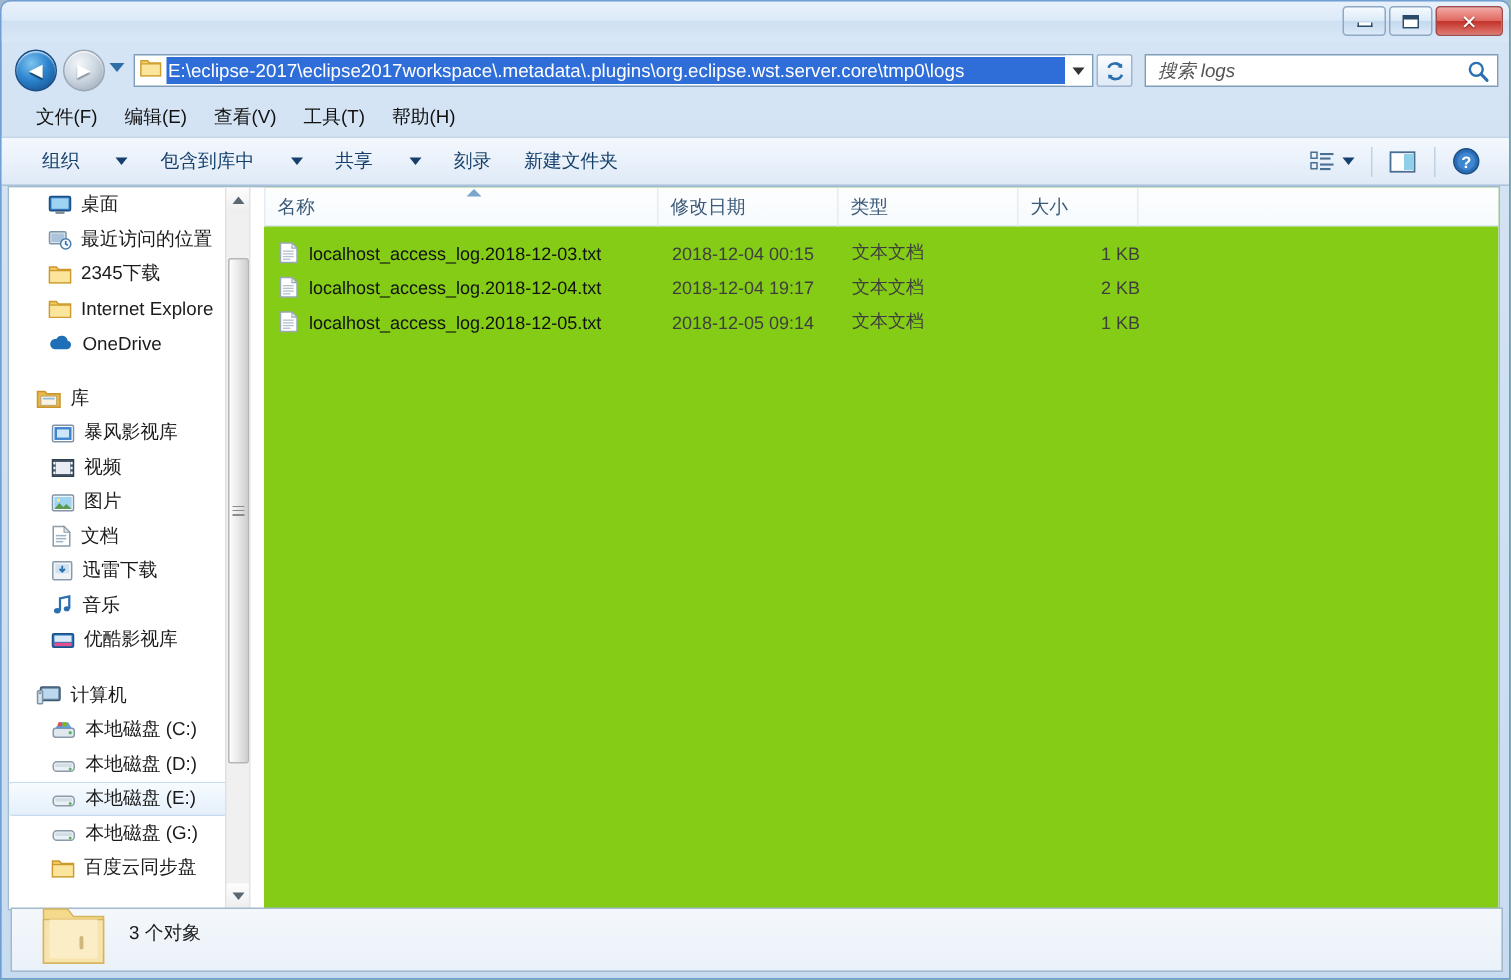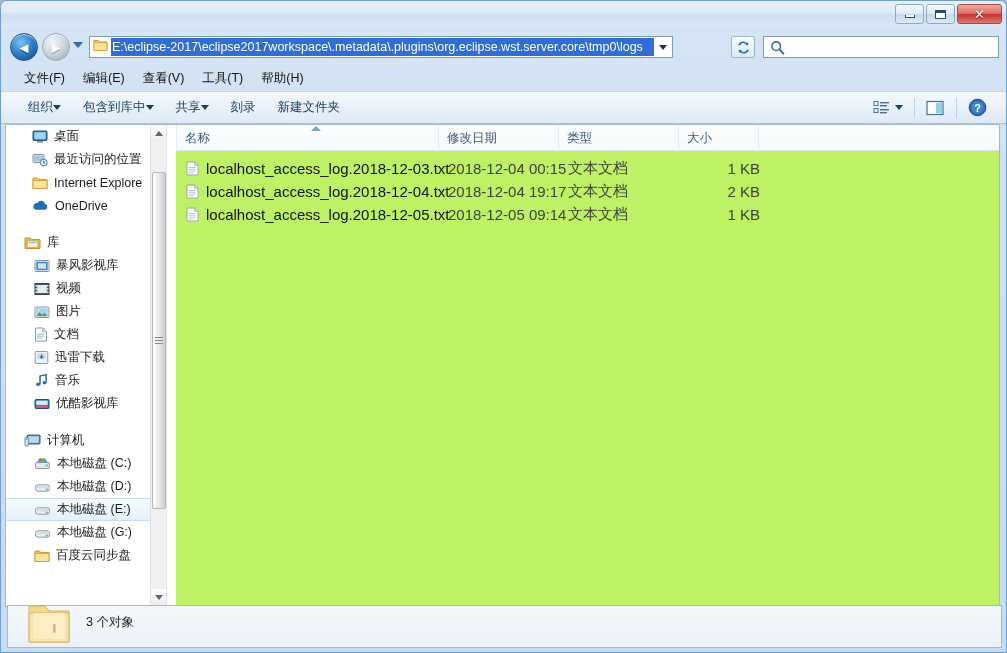--- a/index.html
+++ b/index.html
@@ -75,21 +75,21 @@
   #histdrop {
     position: absolute; left: 72px; top: 14px;
     width: 0; height: 0;
     border-left: 5px solid transparent; border-right: 5px solid transparent;
     border-top: 6px solid #2f6ea8;
     cursor: default;
   }
 
   #addrbox {
     position: absolute; left: 88px; top: 8px;
-    width: 584px; height: 22px;
+    width: 640px; height: 22px;
     background: #fff;
     border: 1px solid #7d9db9;
     display: flex; align-items: center;
     padding: 0 0 0 2px;
   }
   #addrbox .foldericon { margin: 0 3px 0 1px; }
   #crumbtext {
     flex: 1;
     background: #2f6ed8;
     color: #ffffff;
@@ -151,21 +151,21 @@
   #toolbar {
     position: absolute; left: 0; top: 90px; width: 100%; height: 33px;
     background: linear-gradient(to bottom, #f3f8fd 0%, #e9f1fa 50%, #dfeaf6 100%);
     border-top: 1px solid #c3d5e8;
     border-bottom: 1px solid #a9c2da;
     display: flex; align-items: center;
   }
   #toolbar .tb {
     font-size: 12.5px; color: #16406b;
     padding: 4px 9px; margin-left: 4px;
-    display: flex; align-items: center; gap: 0;
+    display: flex; align-items: center; gap: 24px;
     cursor: default; white-space: nowrap;
   }
   #toolbar .tb:first-child { margin-left: 18px; }
   .caret { width: 0; height: 0;
     border-left: 4px solid transparent; border-right: 4px solid transparent;
     border-top: 5px solid #16406b; }
   .tbspacer { flex: 1; }
   .tbicon { padding: 3px 7px; display: flex; align-items: center; gap: 5px; cursor: default; }
   .tbsep { width: 1px; height: 20px; background: #bed2e4; margin: 0 4px; }
 
@@ -231,21 +231,21 @@
   
   #splitter {
     position: absolute; left: 160px; top: 0; width: 10px; height: 100%;
     background: #fff; border-left: 1px solid #dde6ee;
     cursor: col-resize;
   }
 
   
   #filepane {
     position: absolute; left: 170px; top: 0; right: 0; height: 100%;
-    background: #bef264;
+    background: #84cc16;
   }
   #colheader {
     position: relative; height: 26px;
     background: linear-gradient(to bottom, #fdfefe 0%, #f6fafd 100%);
     border-bottom: 1px solid #dbe7f1;
   }
   .colcell {
     position: absolute; top: 0; height: 26px;
     display: flex; align-items: center;
     padding-left: 8px;
@@ -256,21 +256,21 @@
   .colcell:first-child { border-left: none; }
   #sortarrow {
     position: absolute; left: 135px; top: 1px;
     width: 0; height: 0;
     border-left: 5px solid transparent; border-right: 5px solid transparent;
     border-bottom: 5px solid #7aa6cc;
   }
   .filerow {
     position: relative; height: 23px;
     display: flex; align-items: center;
-    font-size: 15px; color: #111;
+    font-size: 12px; color: #111;
     cursor: default;
   }
   .cell { position: absolute; white-space: nowrap; overflow: hidden; }
   .c-name { left: 10px; display: flex; align-items: center; gap: 7px; }
   .c-date { left: 272px; color: #3f3f3f; text-align: center; }
   .c-type { left: 392px; color: #3f3f3f; }
   .c-size { left: 512px; width: 72px; text-align: right; color: #3f3f3f; }
 
   
   #statusbar {
@@ -329,20 +329,21 @@
     <div id="refreshbtn">
       <svg width="15" height="15" viewBox="0 0 15 15">
         <path d="M3 5.2a4.6 4.6 0 0 1 8.3-.6" fill="none" stroke="#2a6fb0" stroke-width="1.7"></path>
         <path d="M12 2.2l.2 3.1-3.1-.4z" fill="#2a6fb0"></path>
         <path d="M12 9.8a4.6 4.6 0 0 1-8.3.6" fill="none" stroke="#2a6fb0" stroke-width="1.7"></path>
         <path d="M3 12.8l-.2-3.1 3.1.4z" fill="#2a6fb0"></path>
       </svg>
     </div>
 
     <div id="searchbox">
+      <input id="searchinput" type="text" placeholder="搜索 logs" style="">
       <span id="searchicon">
         <svg width="15" height="15" viewBox="0 0 15 15">
           <circle cx="6.2" cy="6.2" r="4.3" fill="none" stroke="#2a6fb0" stroke-width="1.6"></circle>
           <path d="M9.4 9.4l4 4.2" stroke="#2a6fb0" stroke-width="2" stroke-linecap="round"></path>
         </svg>
       </span>
     </div>
   </div>
 
   <div id="menubar">
@@ -419,20 +420,27 @@
       <div class="navitem">
         <svg width="16" height="15" viewBox="0 0 16 15">
           <rect x="1" y="2.5" width="11" height="8" rx="1" fill="#dbe6ef" stroke="#7e93a6"></rect>
           <rect x="2.2" y="3.7" width="8.6" height="5.6" fill="#aac4dc"></rect>
           <circle cx="11.8" cy="10.6" r="3.4" fill="#f2f7fb" stroke="#4a7ca8"></circle>
           <path d="M11.8 8.6v2.1l1.5.9" stroke="#2a6fb0" stroke-width="1.1" fill="none"></path>
         </svg>
         <span>最近访问的位置</span>
       </div>
 
+      <div class="navitem">
+        <svg width="16" height="14" viewBox="0 0 16 14">
+          <path d="M1 2h4.6l1.3 1.6H15V12.5H1z" fill="#f3c85e" stroke="#cc9a2c"></path>
+          <path d="M1 4.4h14V12.5H1z" fill="#fbe49b" stroke="#cc9a2c" stroke-width=".8"></path>
+        </svg>
+        <span>2345下载</span>
+      </div>
 
       <div class="navitem">
         <svg width="16" height="14" viewBox="0 0 16 14">
           <path d="M1 2h4.6l1.3 1.6H15V12.5H1z" fill="#f3c85e" stroke="#cc9a2c"></path>
           <path d="M1 4.4h14V12.5H1z" fill="#fbe49b" stroke="#cc9a2c" stroke-width=".8"></path>
         </svg>
         <span>Internet Explore</span>
       </div>
 
       <div class="navitem">

